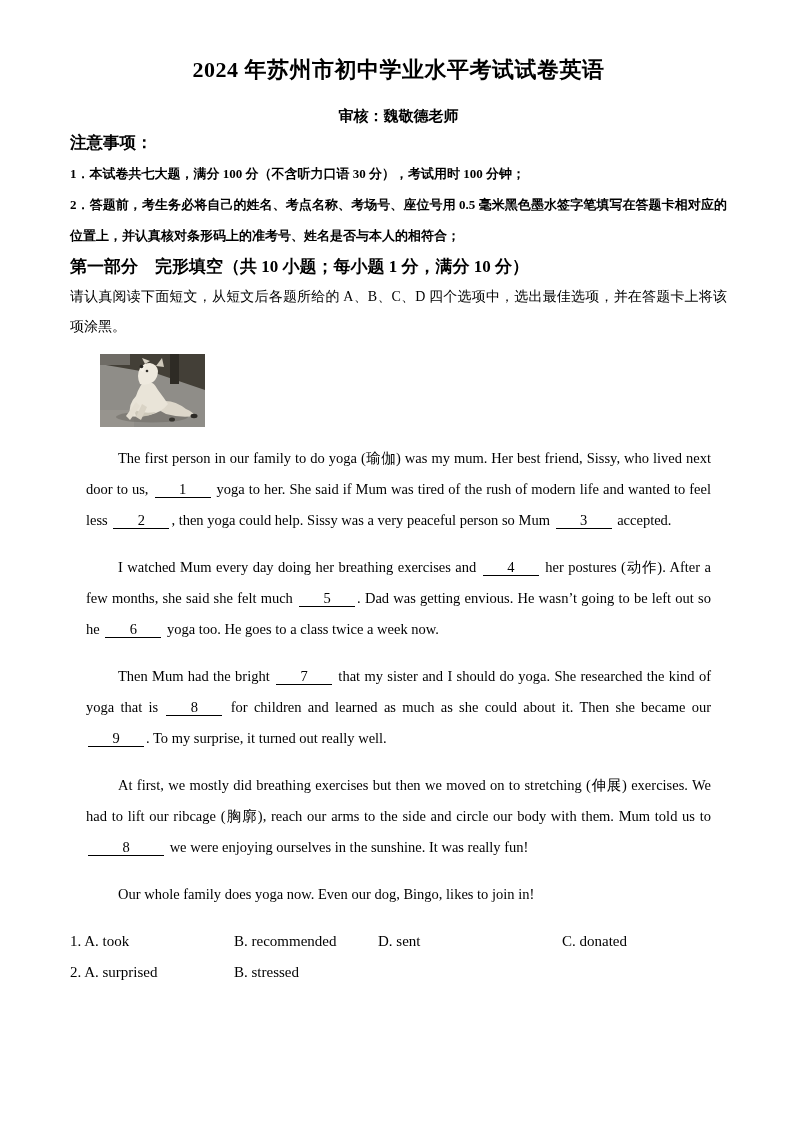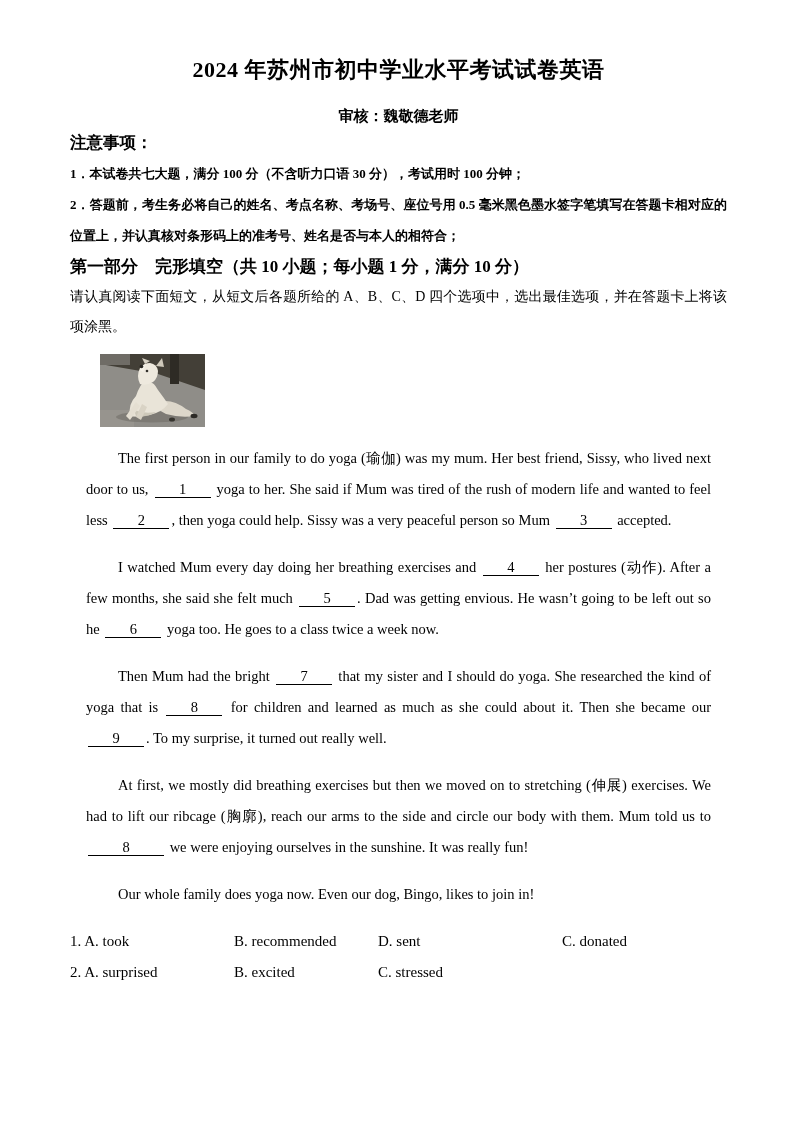--- a/index.html
+++ b/index.html
@@ -125,18 +125,17 @@
 
   <div class="questions">
       <div class="qrow">
         <div class="qcell">1. A. took</div>
         <div class="qcell">B. recommended</div>
         <div class="qcell">D. sent</div>
         <div class="qcell">C. donated</div>
       </div>
       <div class="qrow">
         <div class="qcell">2. A. surprised</div>
-        <div class="qcell">B. excited</div>
-        <div class="qcell">C. stressed</div>
+        <div class="qcell">B. stressed</div>
       </div>
     </div>
 
 </div>
 
 </body></html>

